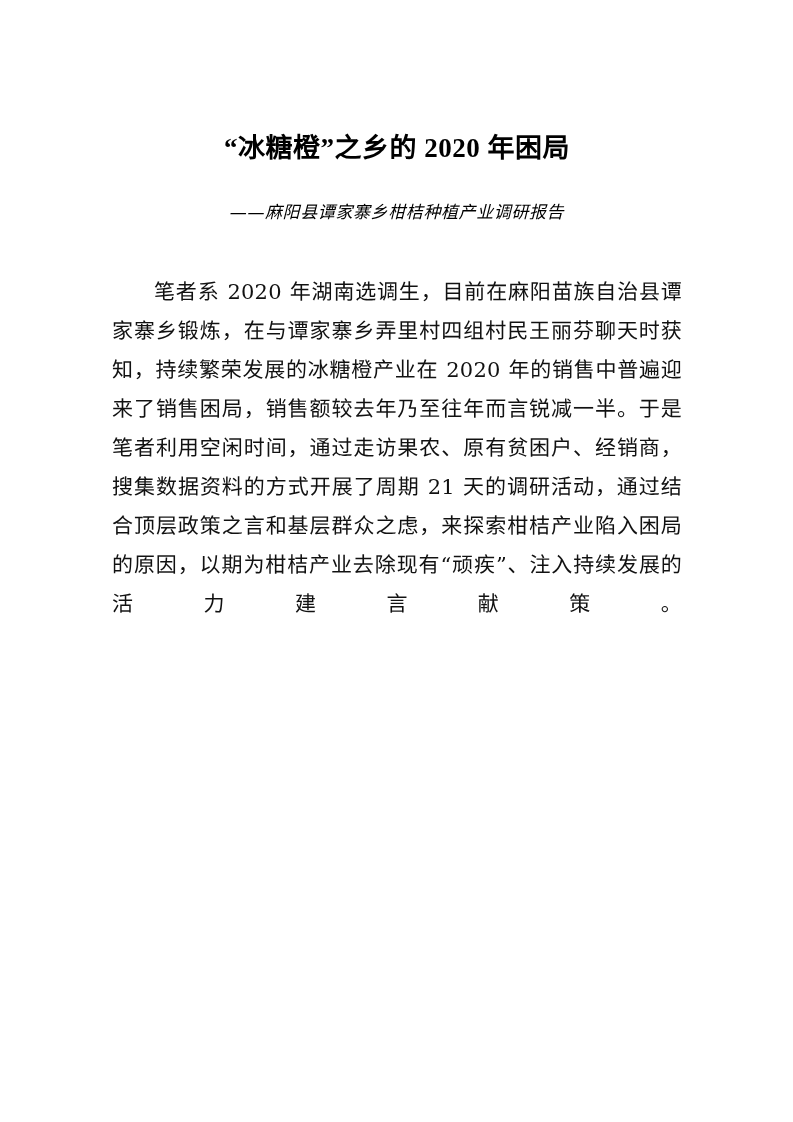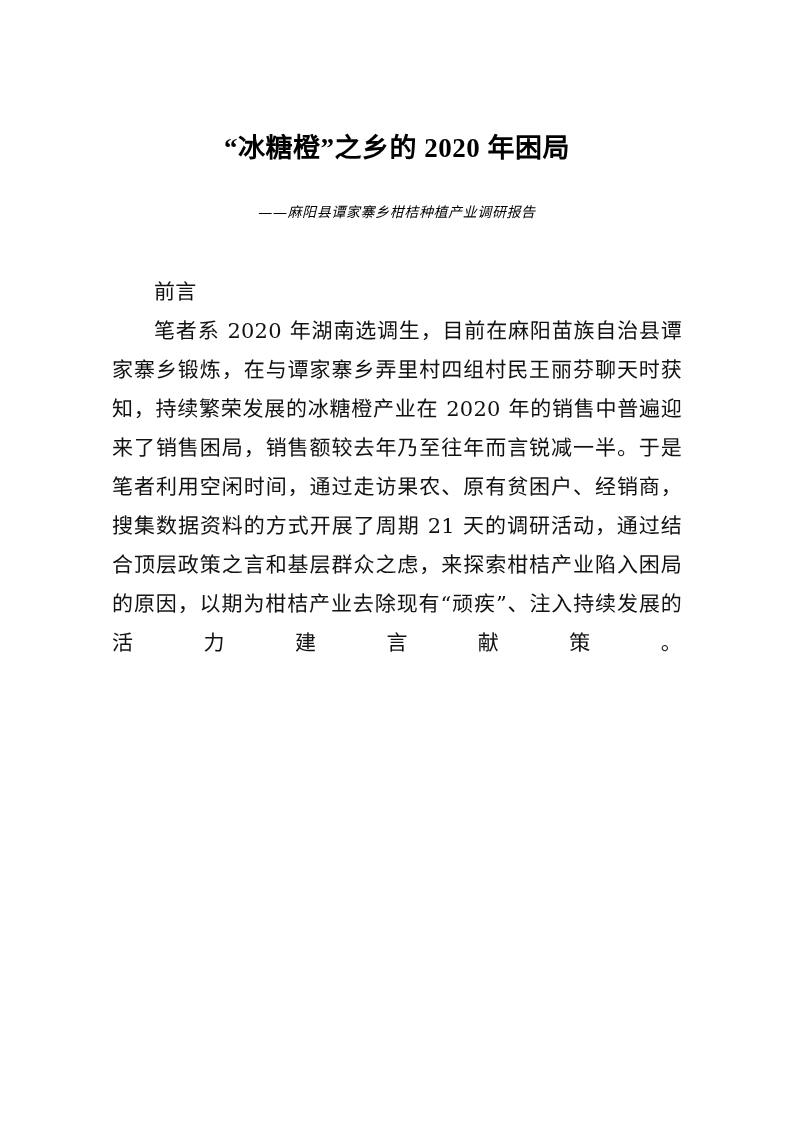--- a/index.html
+++ b/index.html
@@ -44,21 +44,21 @@
   }
 
   .doc-subtitle {
     margin: 0;
     padding: 0;
     padding-top: 34px;
     text-align: center;
     font-family: "DejaVu Serif", "Liberation Serif", serif;
     font-style: italic;
     font-weight: normal;
-    font-size: 14px;
+    font-size: 17px;
     line-height: 26px;
     letter-spacing: 0.6px;
     white-space: nowrap;
   }
 
   
   .body-block {
     padding-top: 48px;
   }
 
@@ -96,21 +96,20 @@
 <div class="page">
 
   <div class="content">
 
     <h1 class="doc-title">“冰糖橙”之乡的 2020 年困局</h1>
 
     <div class="doc-subtitle">——麻阳县谭家寨乡柑桔种植产业调研报告</div>
 
     <div class="body-block">
 
-      <p class="para heading-line no-stretch">前言</p>
 
 
       <p class="para">笔者系 2020 年湖南选调生，目前在麻阳苗族自治县谭家寨乡锻炼，在与谭家寨乡弄里村四组村民王丽芬聊天时获知，持续繁荣发展的冰糖橙产业在 2020 年的销售中普遍迎来了销售困局，销售额较去年乃至往年而言锐减一半。于是笔者利用空闲时间，通过走访果农、原有贫困户、经销商，搜集数据资料的方式开展了周期 21 天的调研活动，通过结合顶层政策之言和基层群众之虑，来探索柑桔产业陷入困局的原因，以期为柑桔产业去除现有“顽疾”、注入持续发展的活力建言献策。</p>
 
     </div>
 
   </div>
 
 </div>
 

